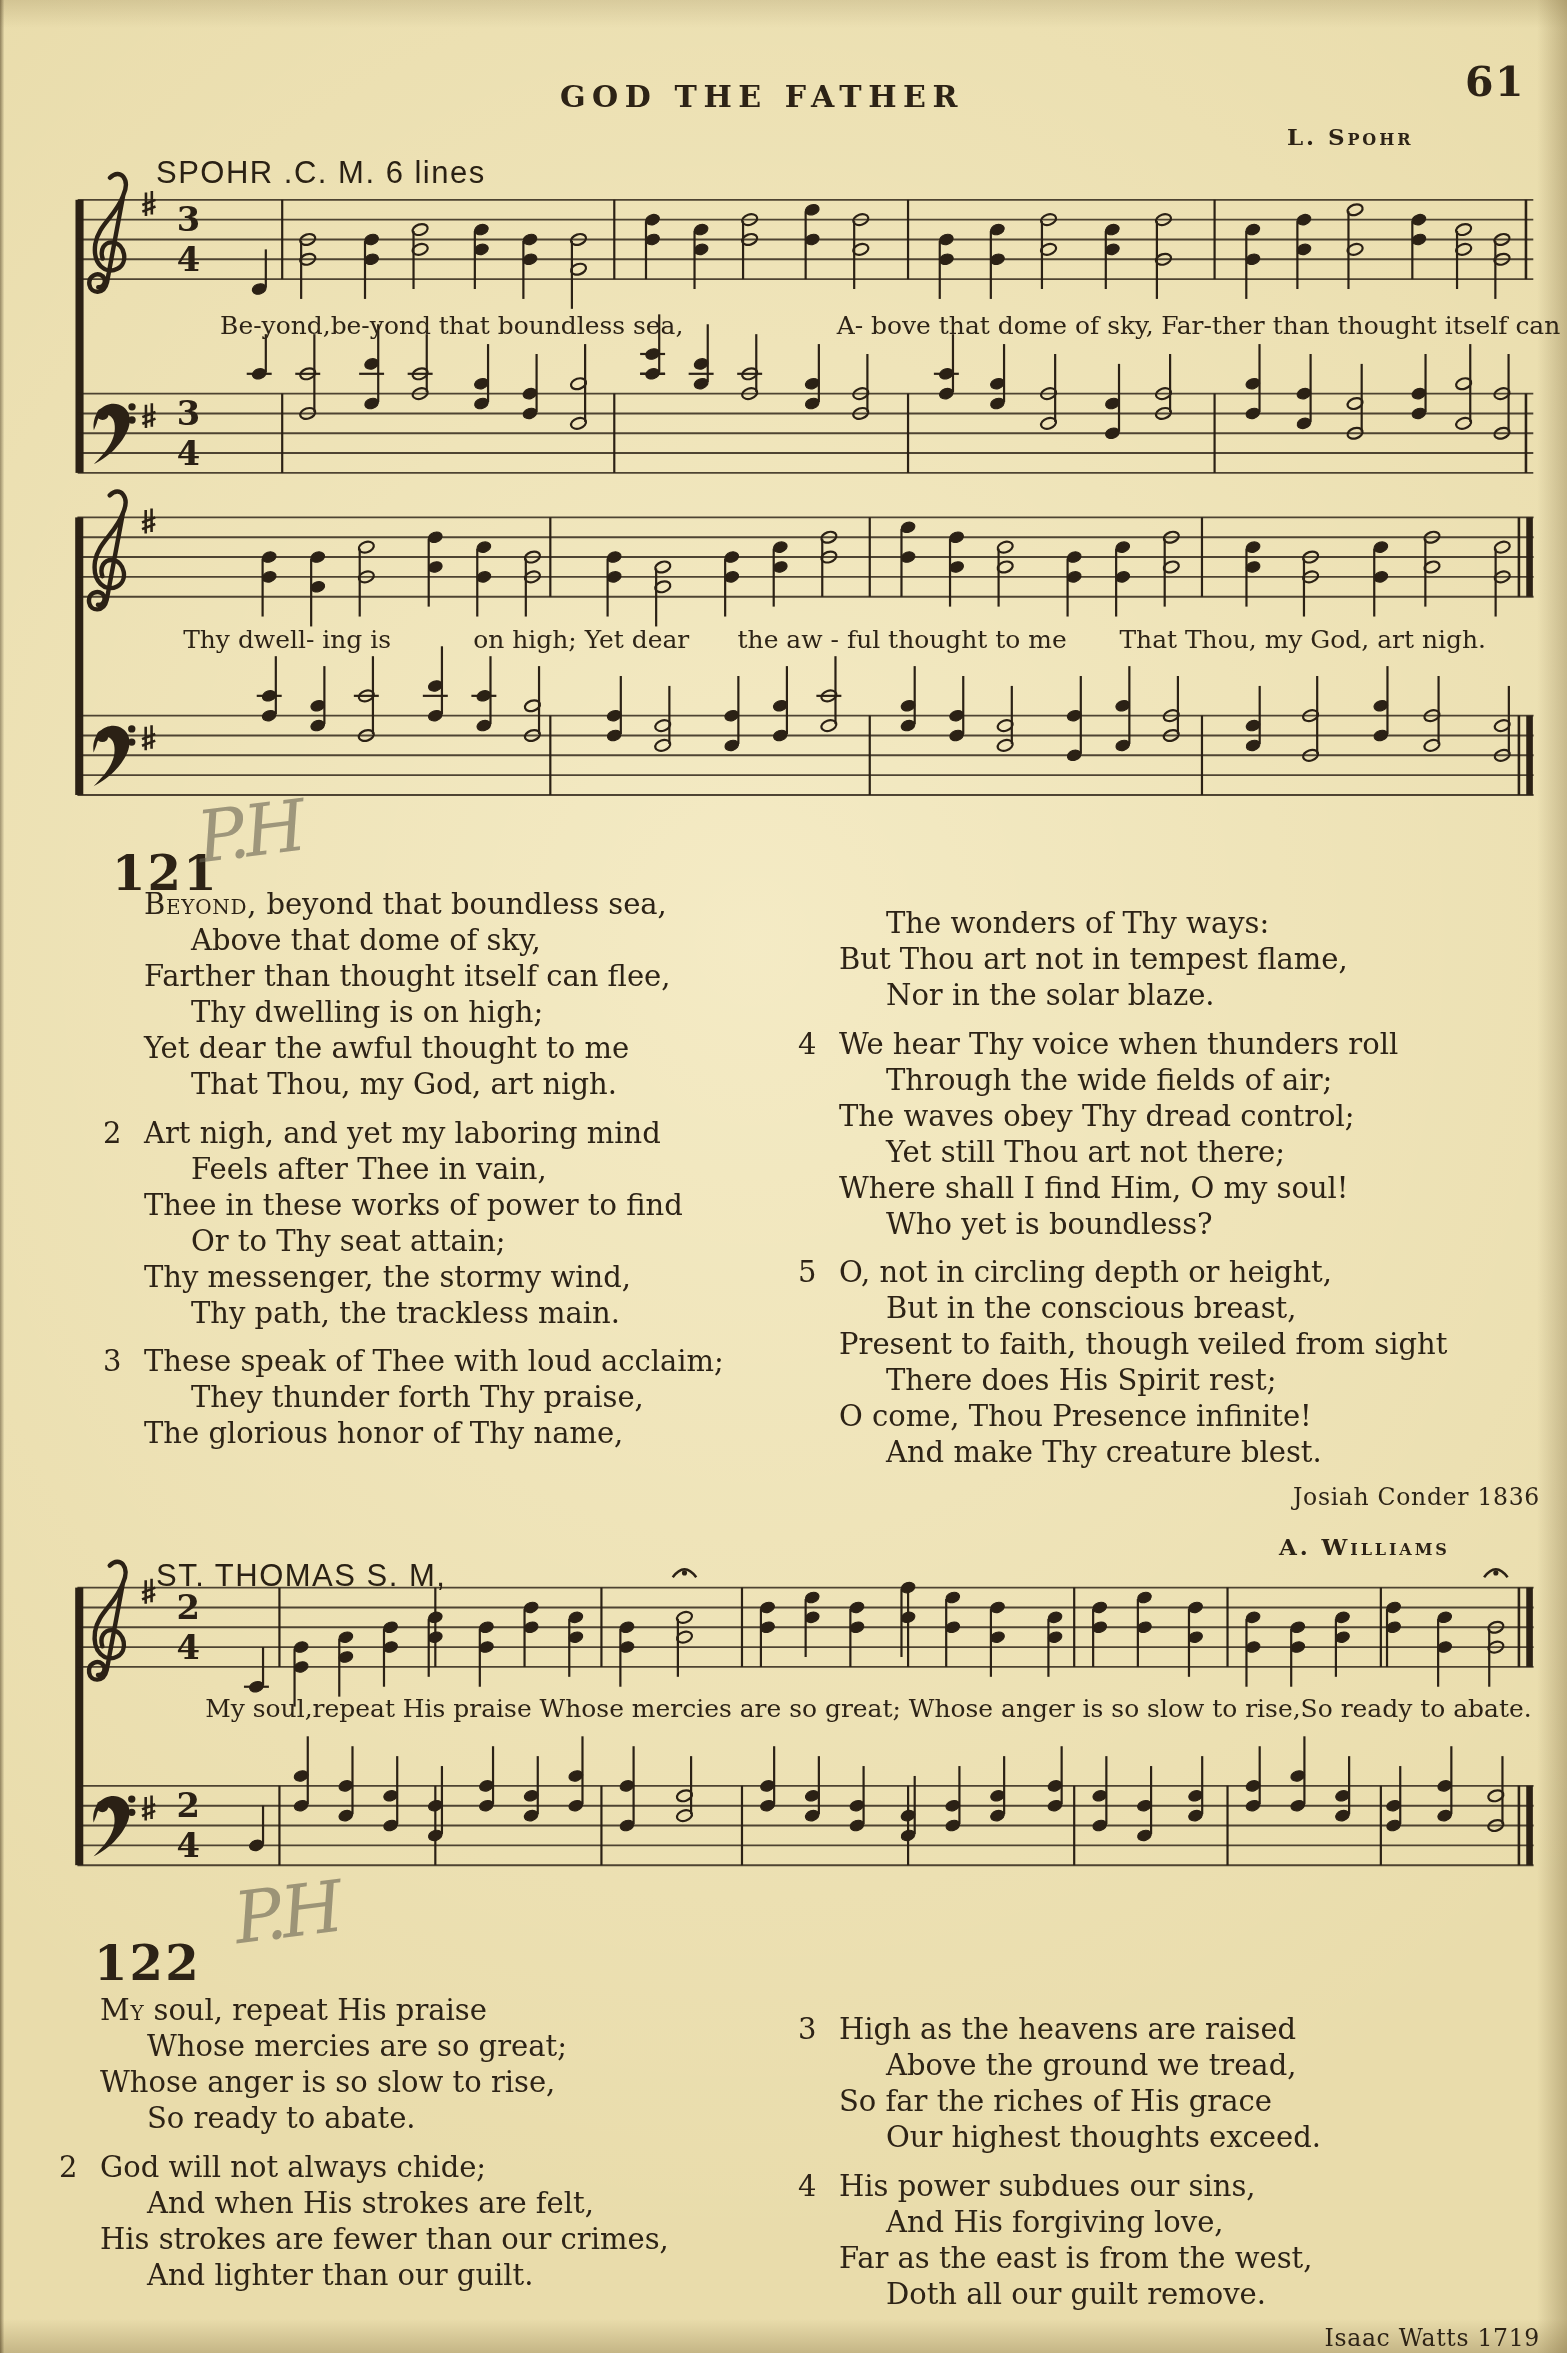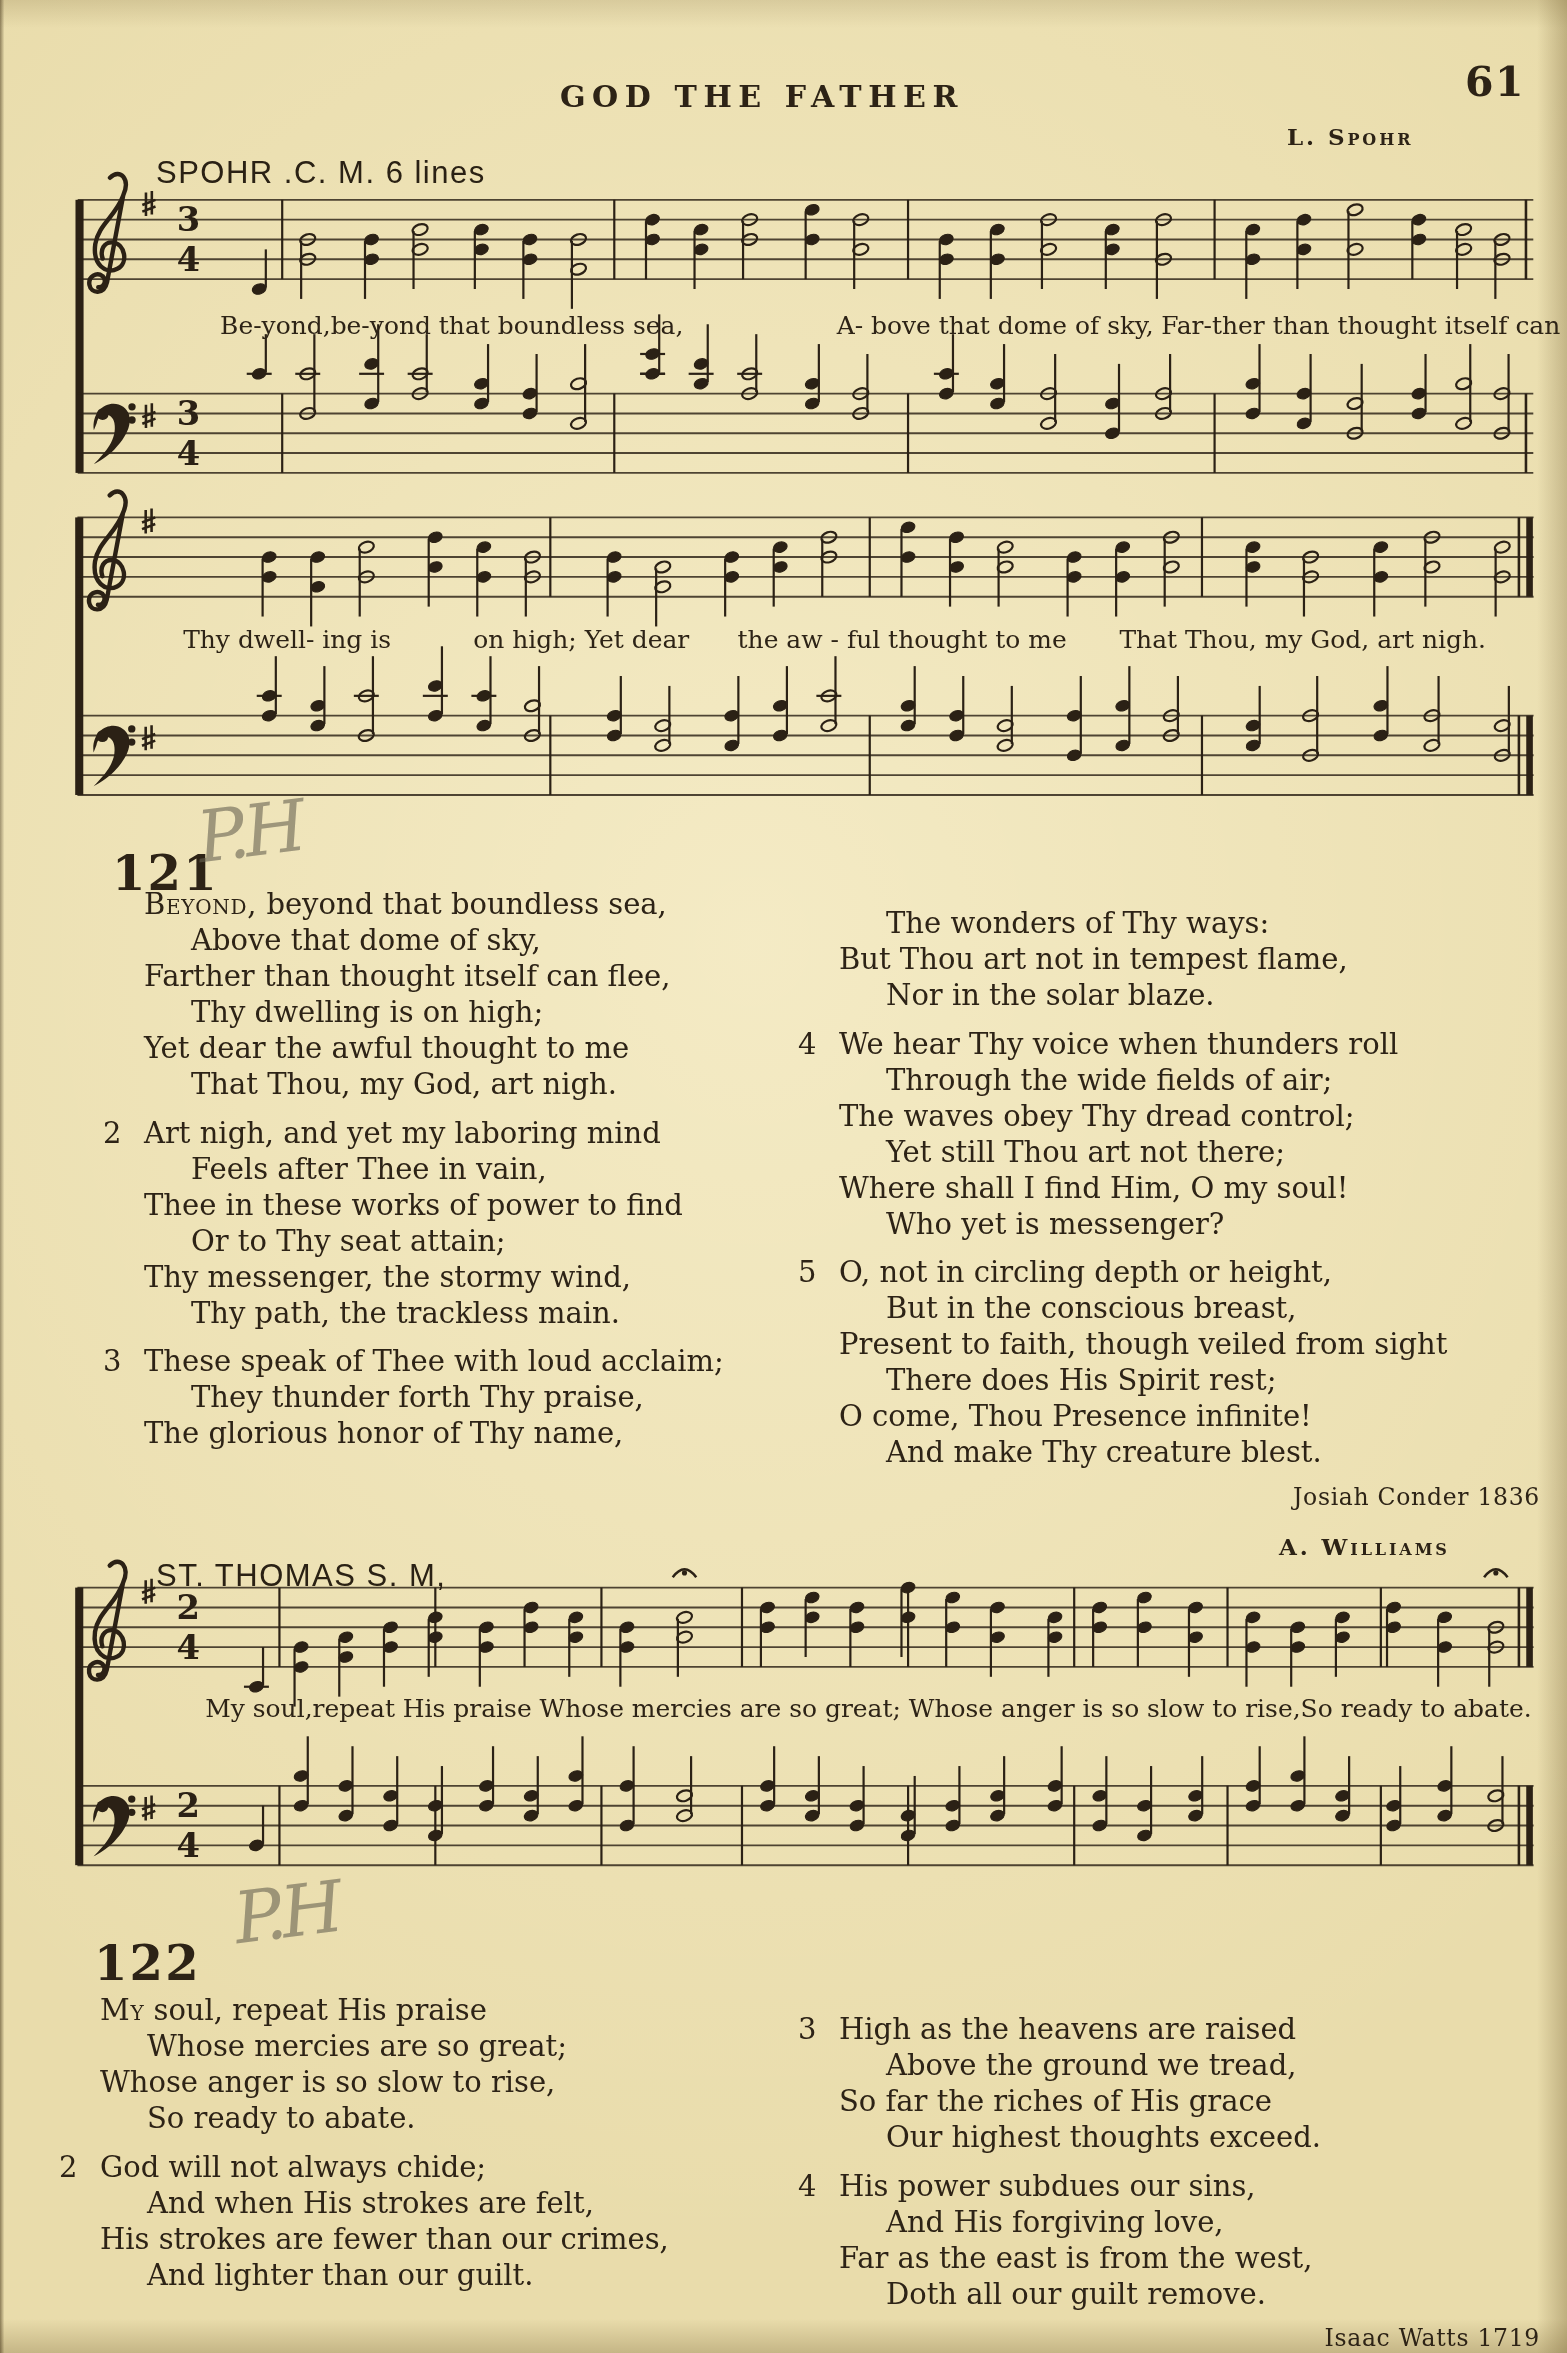--- a/index.html
+++ b/index.html
@@ -445,21 +445,21 @@
         <div class="line ind">The wonders of Thy ways:</div>
         <div class="line">But Thou art not in tempest flame,</div>
         <div class="line ind">Nor in the solar blaze.</div>
       </div>
       <div class="verse">
         <div class="line"><span class="vnum">4</span>We hear Thy voice when thunders roll</div>
         <div class="line ind">Through the wide fields of air;</div>
         <div class="line">The waves obey Thy dread control;</div>
         <div class="line ind">Yet still Thou art not there;</div>
         <div class="line">Where shall I find Him, O my soul!</div>
-        <div class="line ind">Who yet is messenger?</div>
+        <div class="line ind">Who yet is boundless?</div>
       </div>
       <div class="verse">
         <div class="line"><span class="vnum">5</span>O, not in circling depth or height,</div>
         <div class="line ind">But in the conscious breast,</div>
         <div class="line">Present to faith, though veiled from sight</div>
         <div class="line ind">There does His Spirit rest;</div>
         <div class="line">O come, Thou Presence infinite!</div>
         <div class="line ind">And make Thy creature blest.</div>
       </div>
       <div class="attr">Josiah Conder  1836</div>

